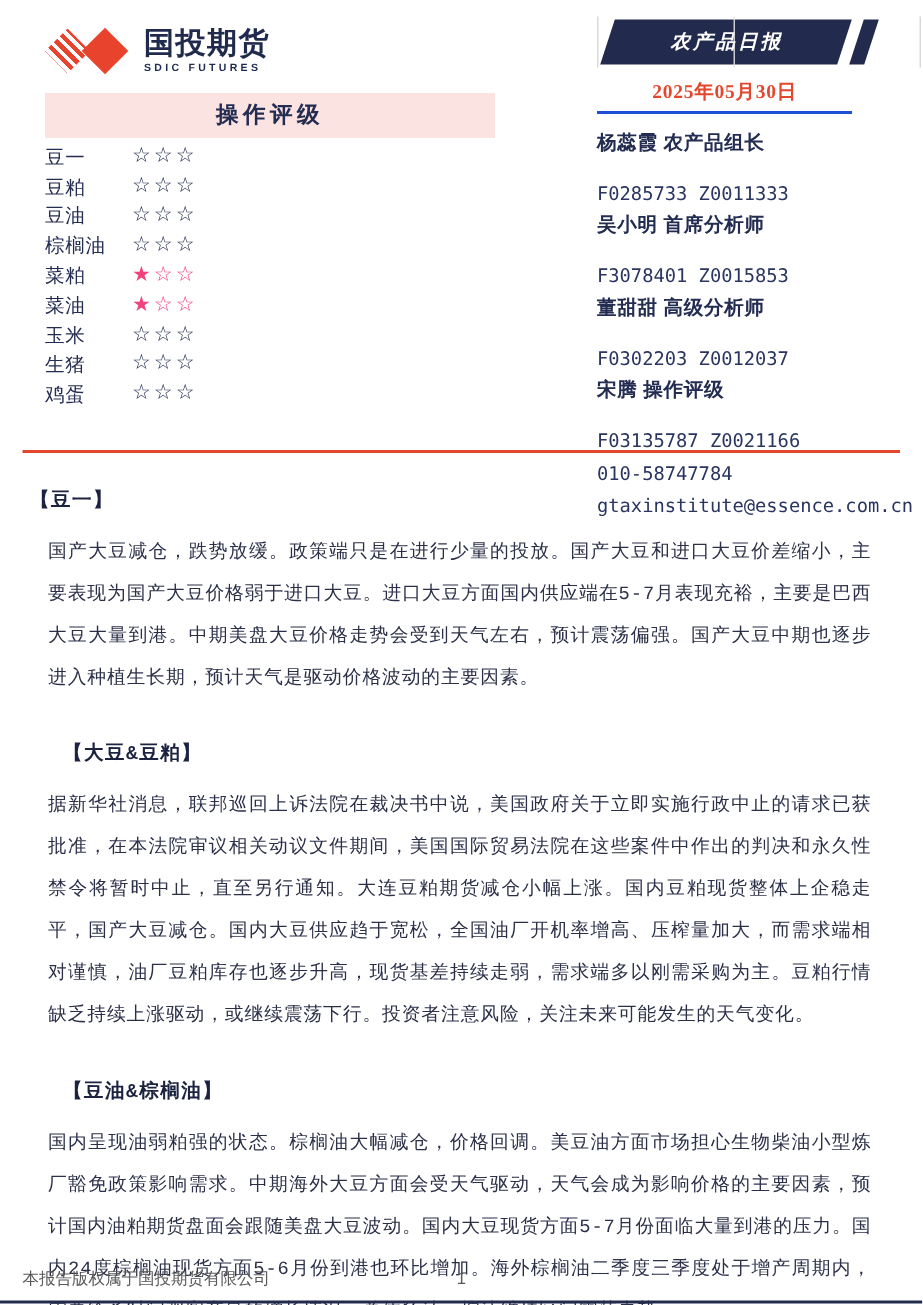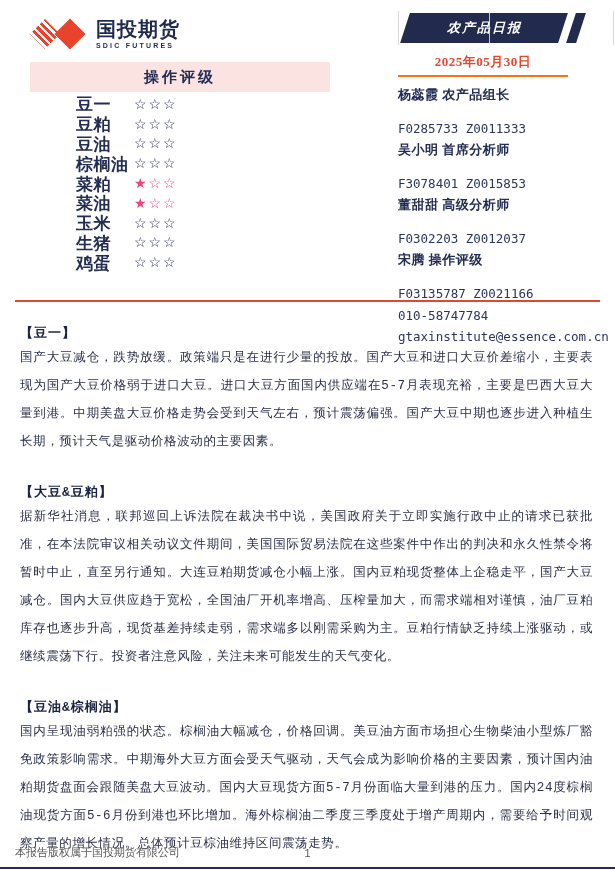--- a/index.html
+++ b/index.html
@@ -43,51 +43,51 @@
   .banner-tail{
     position:absolute;left:172px;top:2px;width:10px;height:30px;
     background:#222a4d;transform:skewX(-18deg);
   }
   .banner-split{
     position:absolute;left:90px;top:0;width:1px;height:34px;
     background:rgba(230,230,230,.85);
   }
   .date-wrap{
     position:absolute;left:398px;top:52px;width:170px;
-    text-align:center;border-bottom:2px solid #f97316;padding-bottom:4px;
+    text-align:center;border-bottom:2px solid #1d4ed8;padding-bottom:4px;
   }
   .date-text{color:#e3472e;font-size:13px;font-weight:700;letter-spacing:.5px;}
   
   .ratings-title{
     position:absolute;left:30px;top:62px;width:300px;height:30px;
     background:#fbe3e2;color:#232c51;font-size:15px;font-weight:700;
     text-align:center;line-height:30px;letter-spacing:3px;
   }
   .ratings-list{position:absolute;left:30px;top:95px;width:288px;}
   .rating-row{display:flex;align-items:center;height:19.8px;}
-  .rating-label{width:58px;font-size:17px;font-weight:700;color:#232c51;letter-spacing:.5px;margin-left:46px;}
+  .rating-label{width:58px;font-size:13px;font-weight:400;color:#232c51;letter-spacing:.5px;}
   .rating-stars{font-size:14px;letter-spacing:2px;line-height:1;}
   .stars-navy{color:#232c51;}
   .stars-pink{color:#f1437b;}
   
   .contacts{position:absolute;left:398px;top:84px;width:216px;}
   .person-name{font-size:13px;font-weight:700;color:#232c51;line-height:21px;letter-spacing:.5px;}
   .person-code{font-size:12.5px;color:#2a3560;line-height:21px;font-family:"DejaVu Sans Mono",monospace;margin-top:13px;}
   .contact-phone{font-size:12.5px;color:#2a3560;line-height:21px;margin-top:1px;font-family:"DejaVu Sans Mono",monospace;}
   .contact-email{font-size:12.5px;color:#2a3560;line-height:21px;font-family:"DejaVu Sans Mono",monospace;}
   
   .red-rule{position:absolute;left:15px;right:15px;top:300px;height:2px;background:#e3472e;}
   
   .content{position:absolute;left:20px;right:22px;top:310px;font-family:Liberation Mono, monospace;}
   .section-heading{
     font-size:13px;font-weight:700;color:#1b2340;margin:14px 0 2px 0;letter-spacing:1px;
   }
-  .section-heading.gap{margin-top:27px;}
+  .section-heading.gap{margin-top:27px;margin-left:22px;}
   .section-body{
-    margin:0;font-size:12.5px;line-height:28px;color:#2b3048;
+    margin:12px;font-size:12.5px;line-height:28px;color:#2b3048;
     text-align:justify;word-break:break-all;letter-spacing:.6px;
   }
   
   .footer{
     position:absolute;left:15px;right:15px;bottom:10px;
     display:flex;justify-content:space-between;align-items:center;
     font-family:Liberation Sans, sans-serif;font-size:11px;color:#595959;
   }
   .footer-center{position:absolute;left:0;right:0;text-align:center;pointer-events:none;}
   .bottom-line{position:absolute;left:0;right:0;bottom:1px;height:2.5px;background:#222a4d;}

